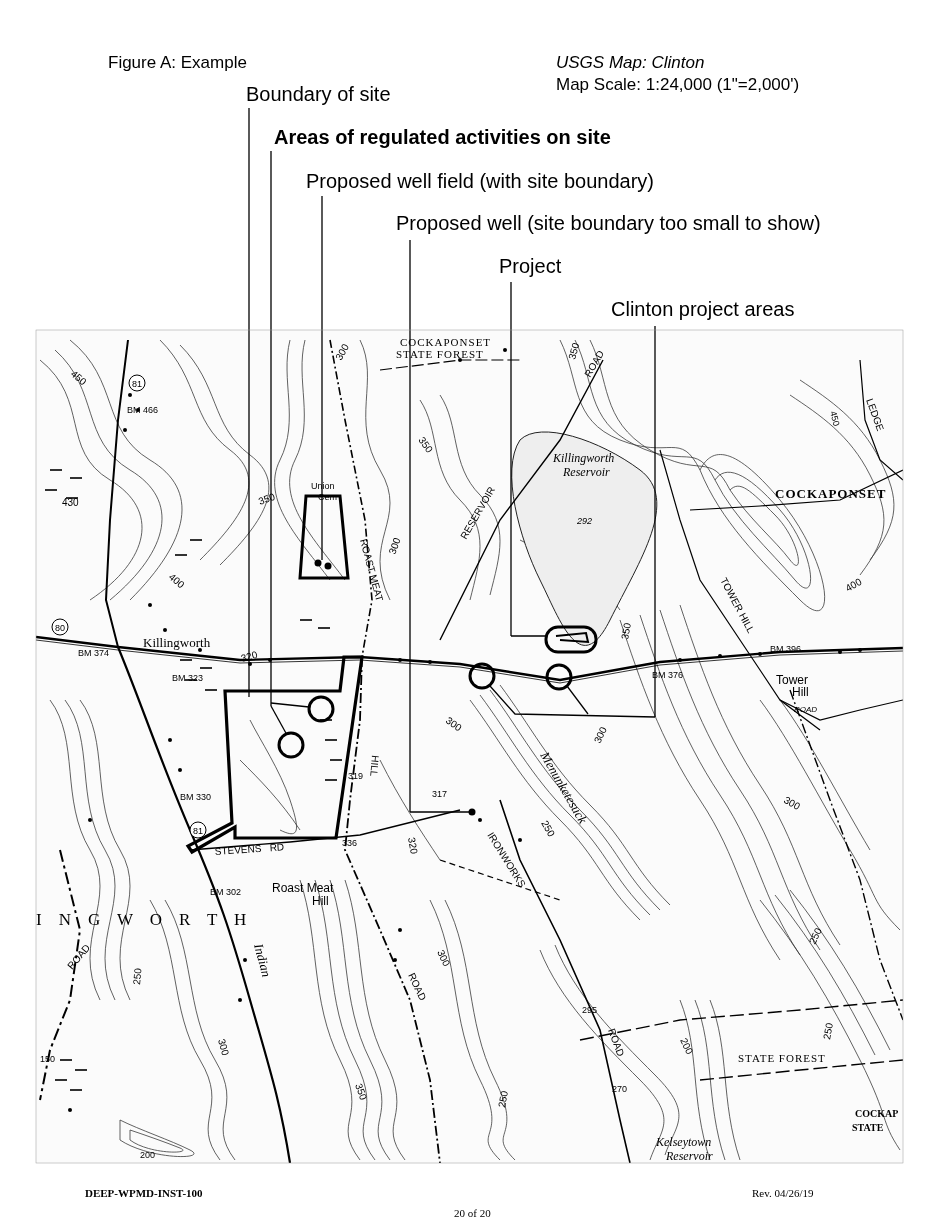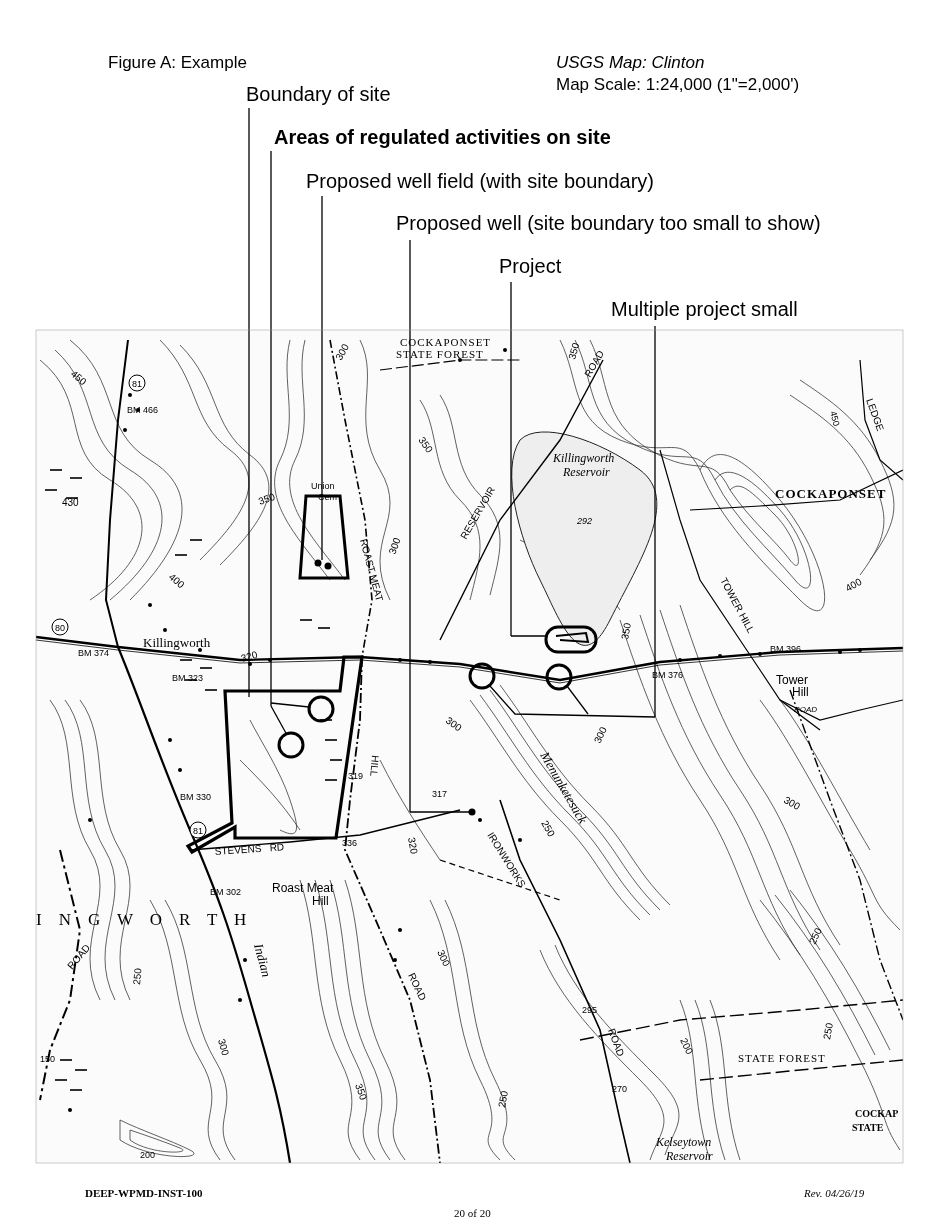--- a/index.html
+++ b/index.html
@@ -18,21 +18,21 @@
 
 <div class="hdr" style="left:108px; top:41px;">Figure A:  Example</div>
 <div class="hdr" style="left:556px; top:41px;font-style:italic;">USGS Map: Clinton</div>
 <div class="hdr" style="left:556px; top:63px;">Map Scale: 1:24,000 (1"=2,000')</div>
 
 <div class="callout" style="left:246px; top:84px;">Boundary of site</div>
 <div class="callout" style="left:274px; top:127px;font-weight:bold;">Areas of regulated activities on site</div>
 <div class="callout" style="left:298px; top:171px;margin-left:8px;">Proposed well field (with site boundary)</div>
 <div class="callout" style="left:396px; top:213px;">Proposed well (site boundary too small to show)</div>
 <div class="callout" style="left:499px; top:256px;text-align:center;">Project</div>
-<div class="callout" style="left:611px; top:299px;">Multiple project small</div>
+<div class="callout" style="left:611px; top:299px;">Clinton project areas</div>
 
 <svg id="map" width="950" height="1230" viewBox="0 0 950 1230">
   <defs>
     <clipPath id="mapclip">
         <rect x="36" y="330" width="867" height="833"></rect>
       </clipPath>
   </defs>
 
   <g clip-path="url(#mapclip)">
     <rect x="36" y="330" width="867" height="833" fill="#fbfbfb"></rect>
@@ -307,13 +307,13 @@
   <g stroke="#000" stroke-width="1.3" fill="none">
     <path d="M490 686 L515 714 L655 717"></path>
     <path d="M567 686 L588 714"></path>
   </g>
 
   <rect x="36" y="330" width="867" height="833" fill="none" stroke="#999" stroke-width="0.5"></rect>
 </svg>
 
 <div class="footer" style="left:85px;font-weight:bold;">DEEP-WPMD-INST-100</div>
 <div class="footer" style="left:454px;margin-top:20px;">20 of 20</div>
-<div class="footer" style="left:804px;font-style:italic;">Rev. 04/26/19</div>
+<div class="footer" style="left:752px;">Rev. 04/26/19</div>
 
 </body></html>

